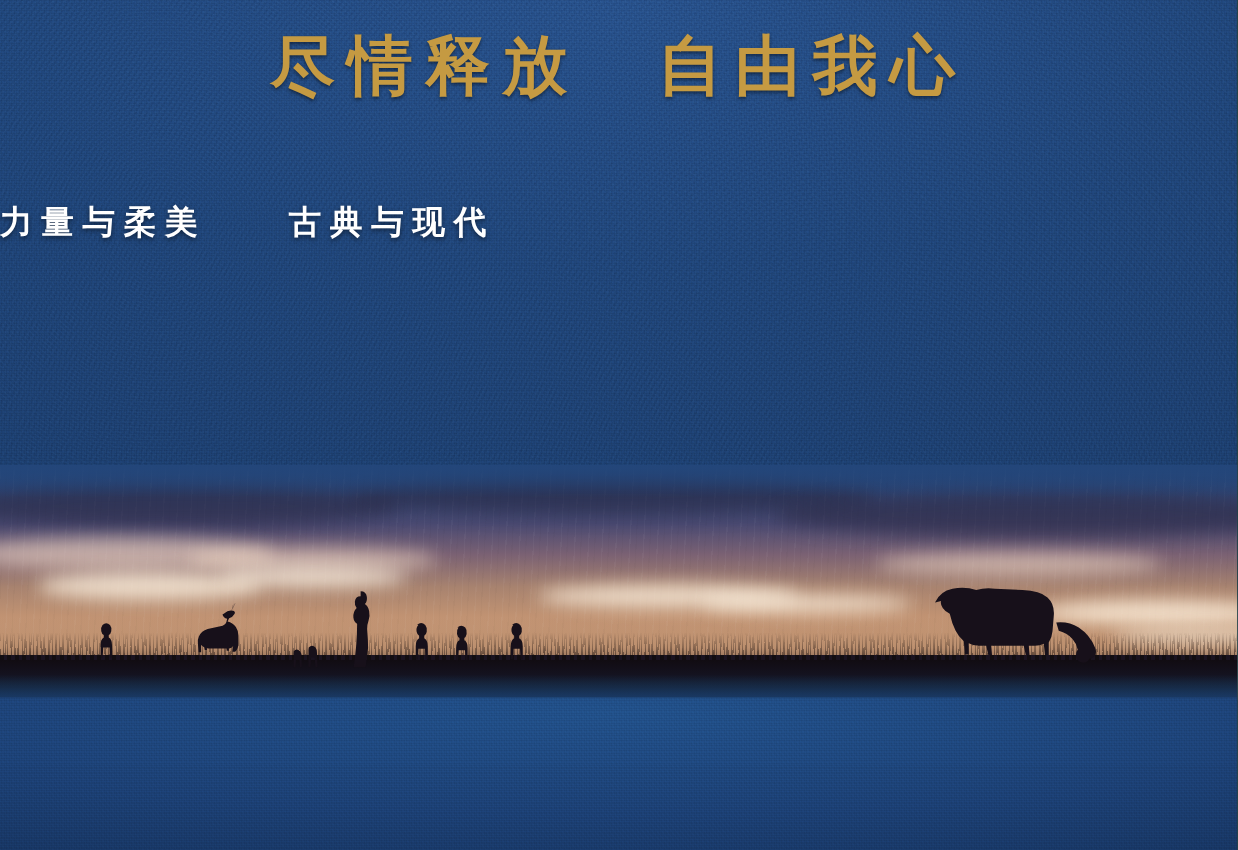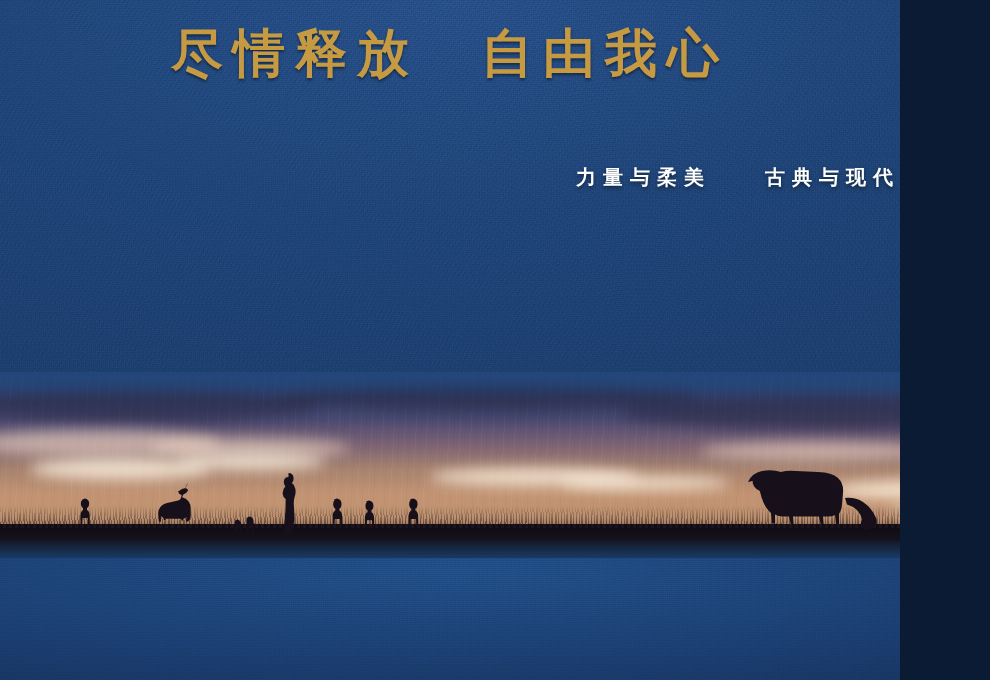--- a/index.html
+++ b/index.html
@@ -1,21 +1,21 @@
 <!DOCTYPE html>
 <html lang="zh"><head>
 <meta charset="utf-8">
 <title>尽情释放 自由我心</title>
 <style>
   html,body{margin:0;padding:0;background:#0b1b33;}
   *{box-sizing:border-box;}
 
   .poster{
     position:relative;
-    width:900px;height:680px;
+    width:990px;height:680px;
     overflow:hidden;
     font-family:"Liberation Sans","DejaVu Sans",sans-serif;
     background:#14532d;
     user-select:none;
   }
 
   
   .blue-base{
     position:absolute;inset:0;
     background:
@@ -138,29 +138,28 @@
     font-weight:700;
     font-size:52px;
     line-height:62px;
     color:#c59a42;
     letter-spacing:10px;
     text-shadow:0 2px 3px rgba(0,0,0,.45);
     white-space:pre;
   }
   .sub{
     position:absolute;left:0;right:0;
-    text-align:right;
+    text-align:left;
     font-weight:700;
-    font-size:20px;
+    font-size:26px;
     line-height:38px;
     color:#ffffff;
     letter-spacing:7px;
     text-shadow:0 2px 4px rgba(0,0,0,.5);
     white-space:pre;
-    margin-left:44px;
   }
   .sub1{top:158px;}
   .sub2{top:226px;}
 </style>
 </head>
 <body>
 
 <div class="poster">
 
   <div class="blue-base"></div>

